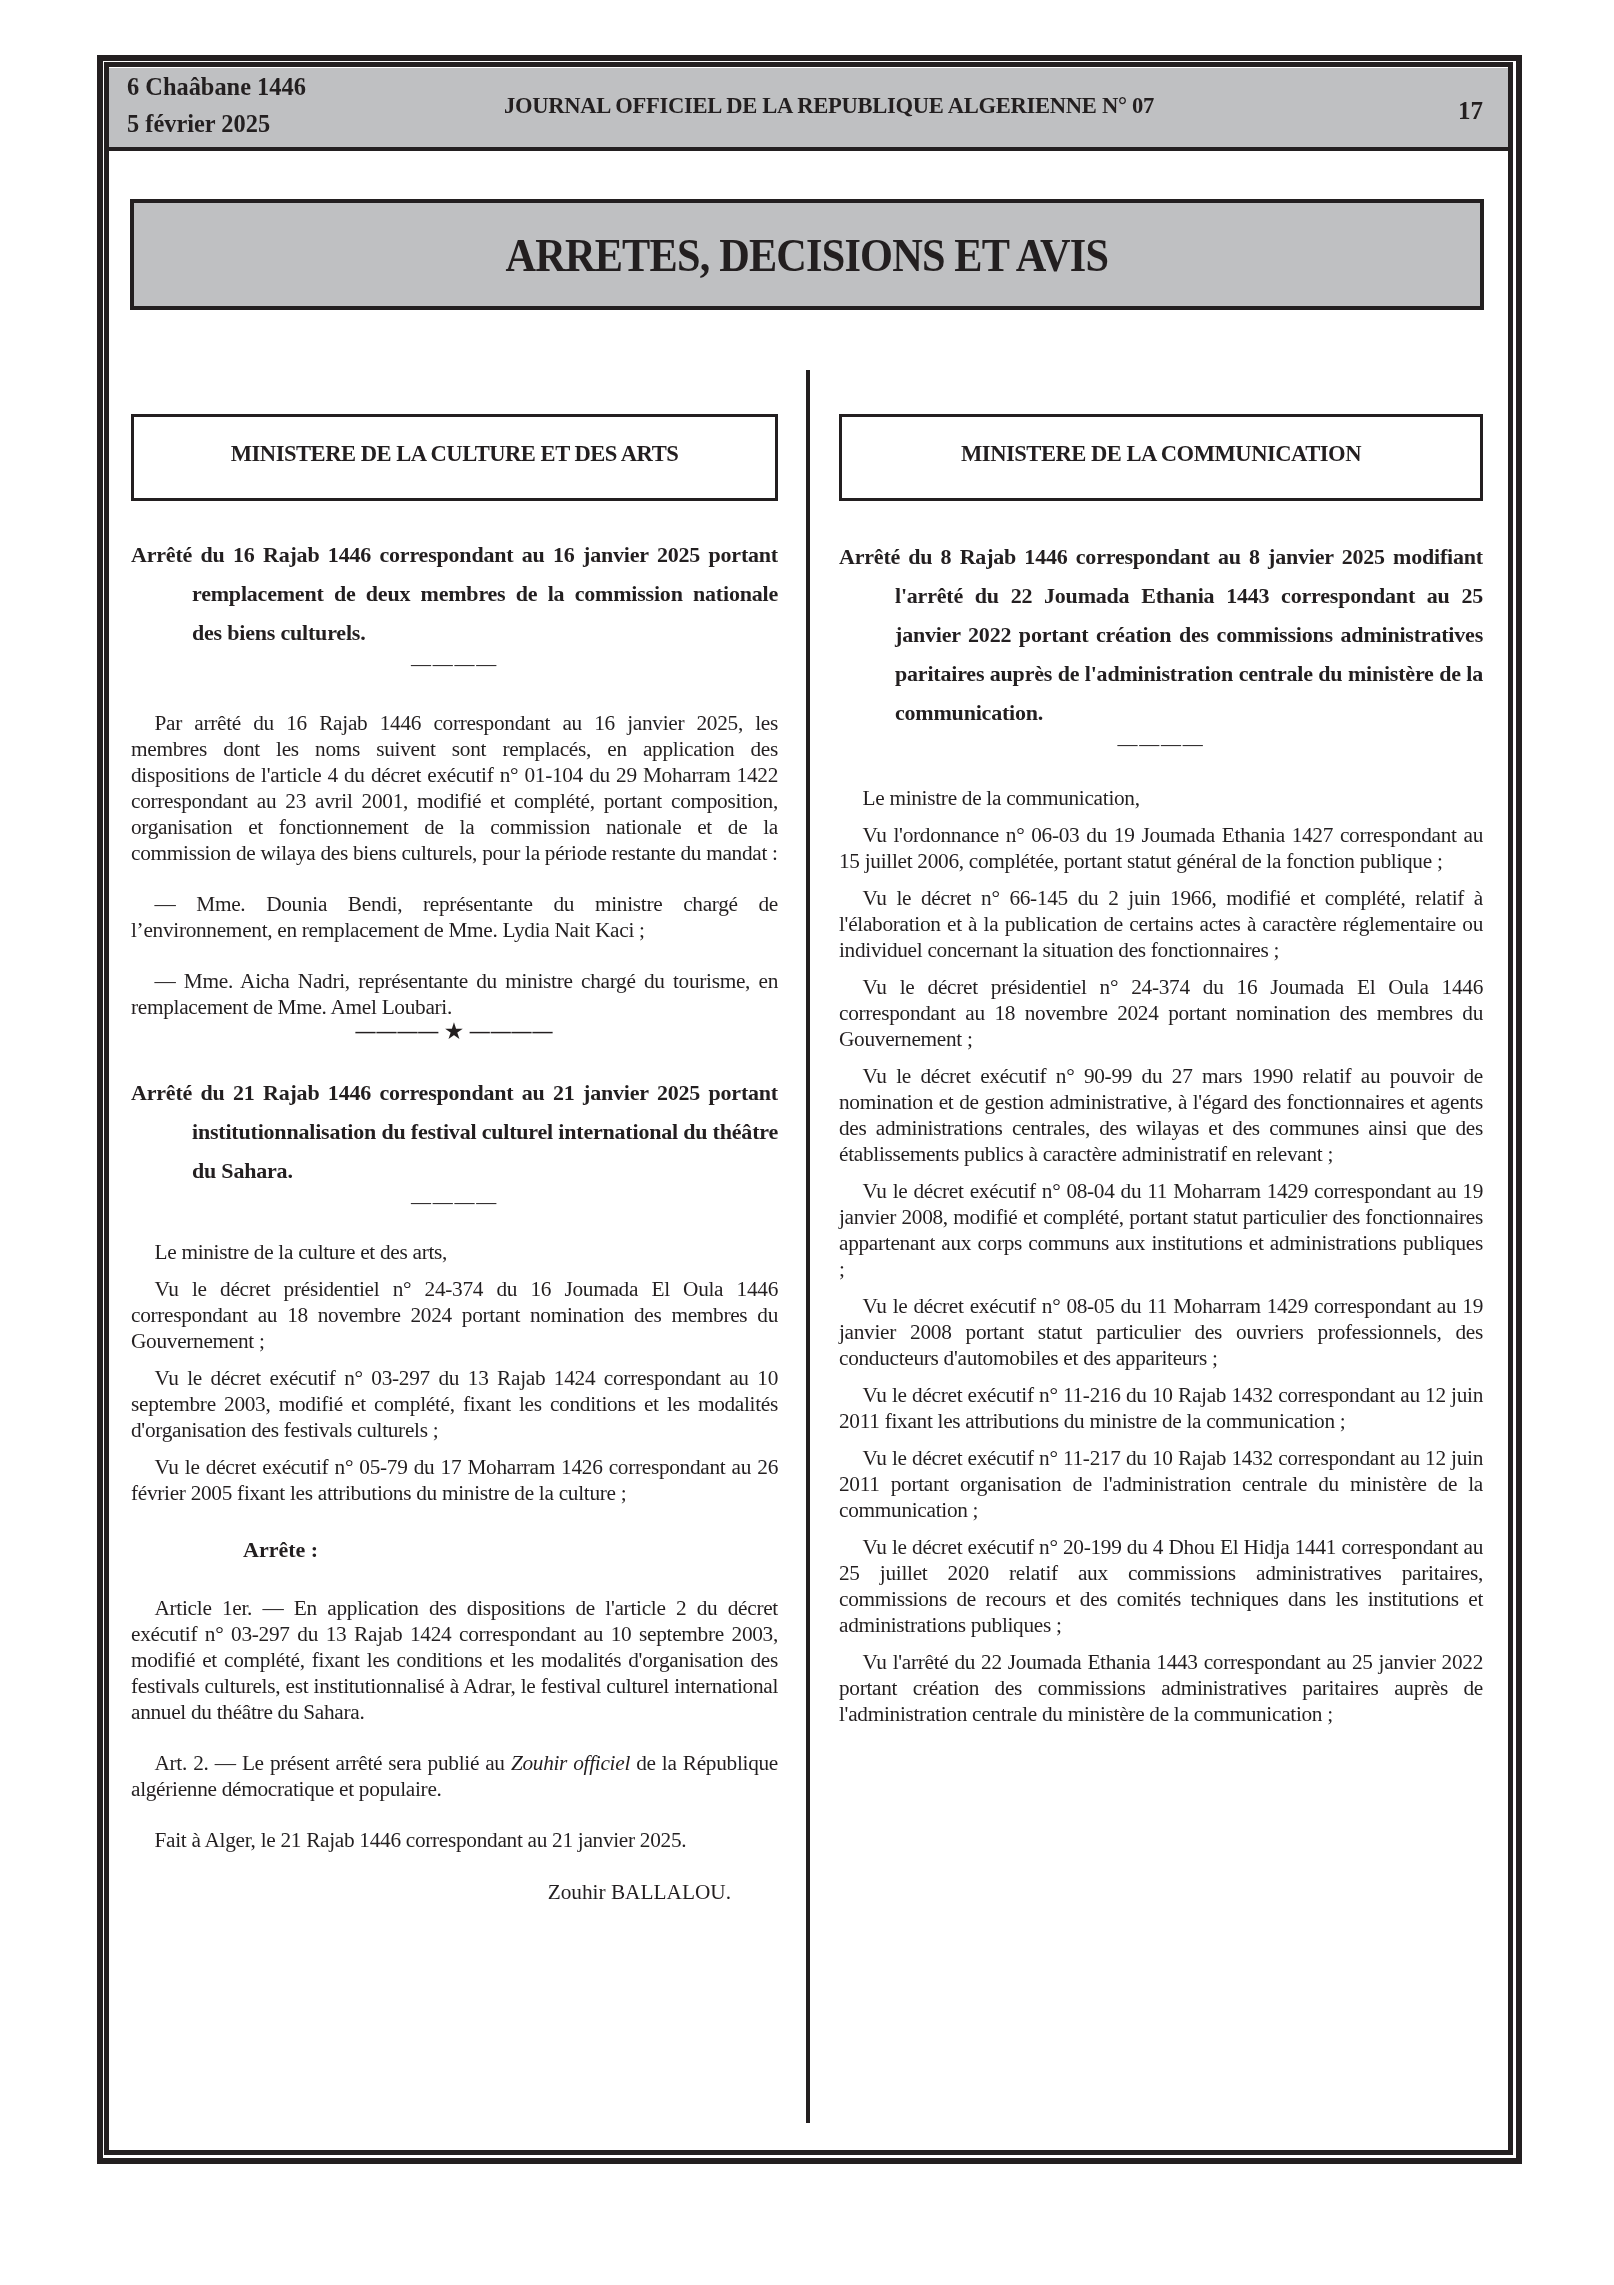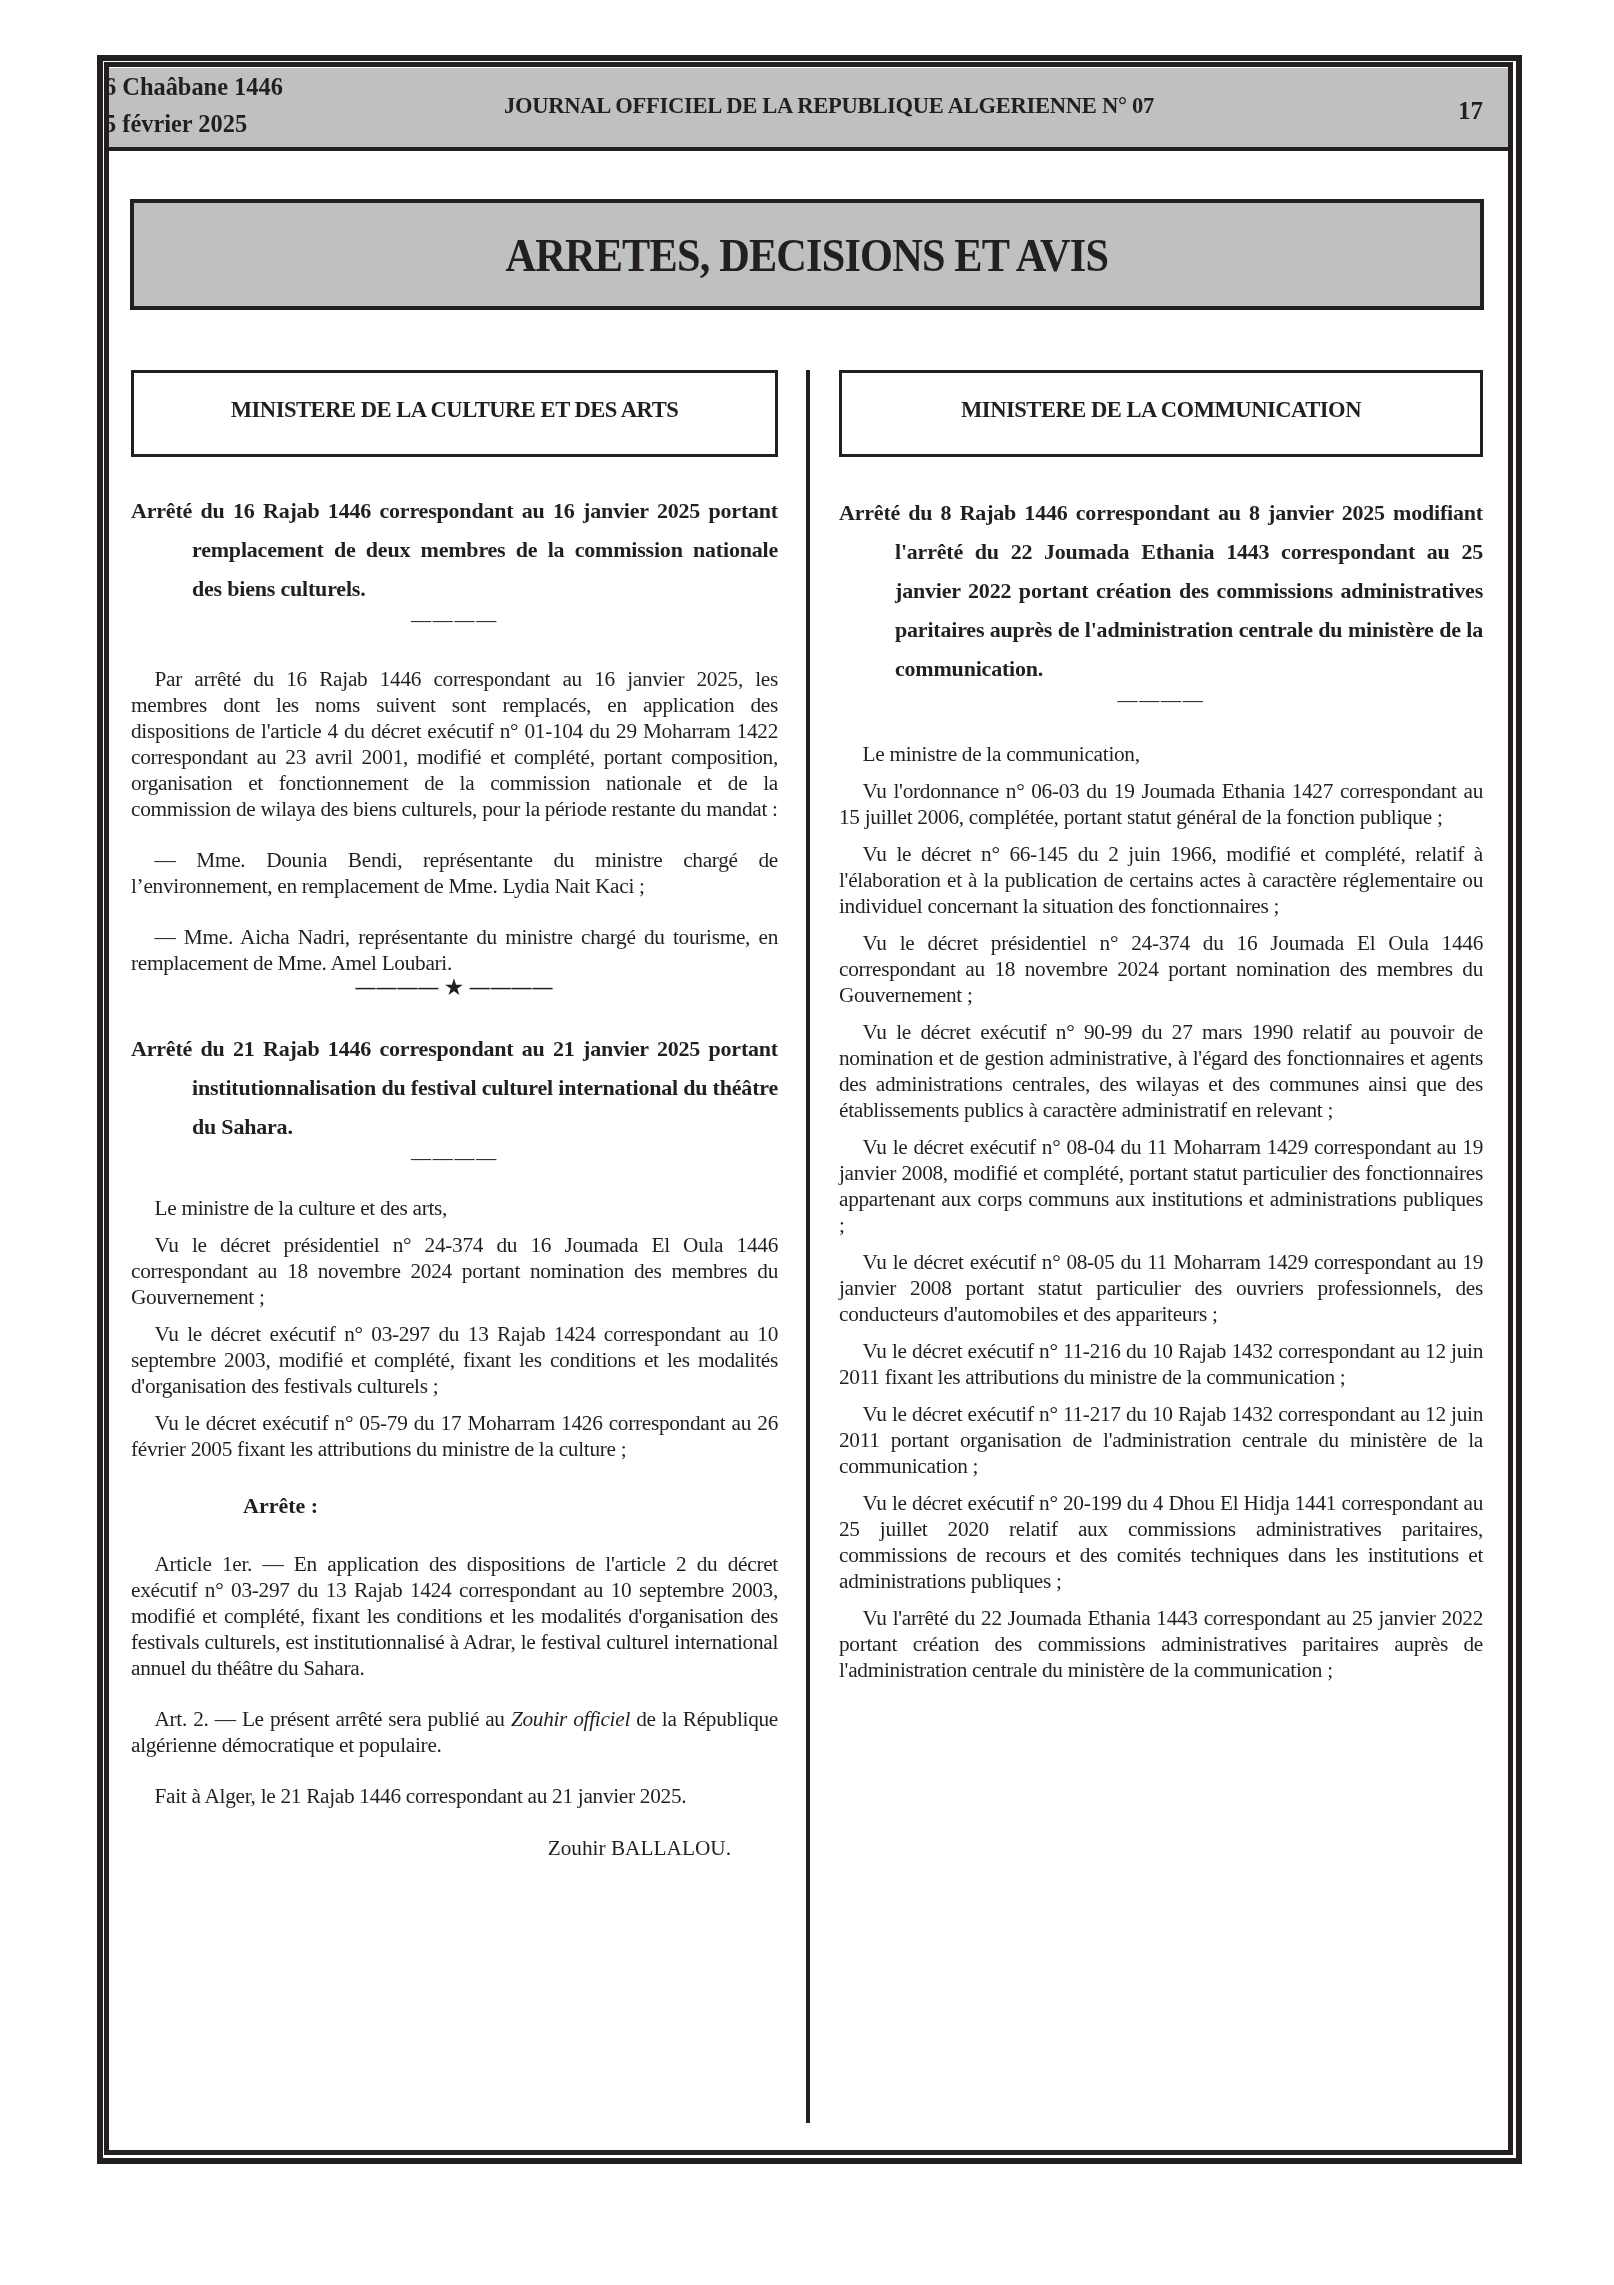--- a/index.html
+++ b/index.html
@@ -4,36 +4,36 @@
 <style>
   html, body { margin:0; padding:0; background:#ffffff; }
   body { width:1615px; height:2285px; position:relative; overflow:hidden;
          font-family:"Liberation Serif", "DejaVu Serif", serif; color:#231f20; }
   .outer-frame { position:absolute; left:97px; top:55px; width:1425px; height:2109px;
          border:6.3px solid #231f20; box-sizing:border-box; }
   .inner-frame { position:absolute; left:104px; top:62px; width:1409px; height:2093px;
          border:5.4px solid #231f20; box-sizing:border-box; }
   .header-band { position:absolute; left:109px; top:68px; width:1399px; height:83px;
          background:#bfc0c2; border-bottom:4.5px solid #231f20; box-sizing:border-box; }
-  .hdr-date { position:absolute; left:104px; font-weight:bold; font-size:24.4px; line-height:27px; }
+  .hdr-date { position:absolute; left:127px; font-weight:bold; font-size:24.4px; line-height:27px; }
   .hdr-date.l1 { top:73px; }
   .hdr-date.l2 { top:110px; }
   .hdr-title { position:absolute; left:504px; top:93px; width:814px; font-weight:bold;
          font-size:22.6px; letter-spacing:-0.3px; }
   .hdr-page { position:absolute; left:1458px; top:97px; font-weight:bold; font-size:25px; }
   .title-box { position:absolute; left:130px; top:199px; width:1354px; height:111px;
          background:#bfc0c2; border:4.5px solid #231f20; box-sizing:border-box;
          display:flex; align-items:center; justify-content:center; }
   .title-box span { font-weight:bold; font-size:47px; letter-spacing:-0.9px; transform:scaleX(0.9); display:inline-block; }
   .divider { position:absolute; left:806px; top:370px; width:3.6px; height:1753px; background:#231f20; }
   .col { position:absolute; top:370px; }
   .col.left { left:131px; width:647px; }
   .col.right { left:839px; width:644px; }
   .min-box { height:87px; border:3.6px solid #231f20; box-sizing:border-box;
-         display:flex; align-items:flex-start; justify-content:center; padding-top:24.4px; }
+         display:flex; align-items:flex-start; justify-content:center; padding-top:24.4px;margin-top:44px; }
   .min-box span { font-weight:bold; font-size:22.6px; letter-spacing:-0.5px; }
   .heading { font-weight:bold; font-size:22px; line-height:39px; text-align:justify;
          padding-left:61px; text-indent:-61px; margin:0; letter-spacing:-0.2px; }
   .col.right .heading { padding-left:56px; text-indent:-56px; }
   .dashes { text-align:center; font-size:20px; line-height:20px; letter-spacing:1.8px; margin:1.8px 0 0 0; }
   .star-sep { text-align:center; font-weight:bold; font-size:20px; line-height:22px; letter-spacing:0.9px; }
   p.body { margin:0; font-size:21.3px; line-height:26px; text-align:justify; text-indent:23.5px; letter-spacing:-0.3px; }
   .arrete-label { font-weight:bold; font-size:22px; line-height:25px; padding-left:112px; }
   .signature { text-align:right; padding-right:47px; font-size:21.3px; line-height:25px; }
   em { font-style:italic; }

